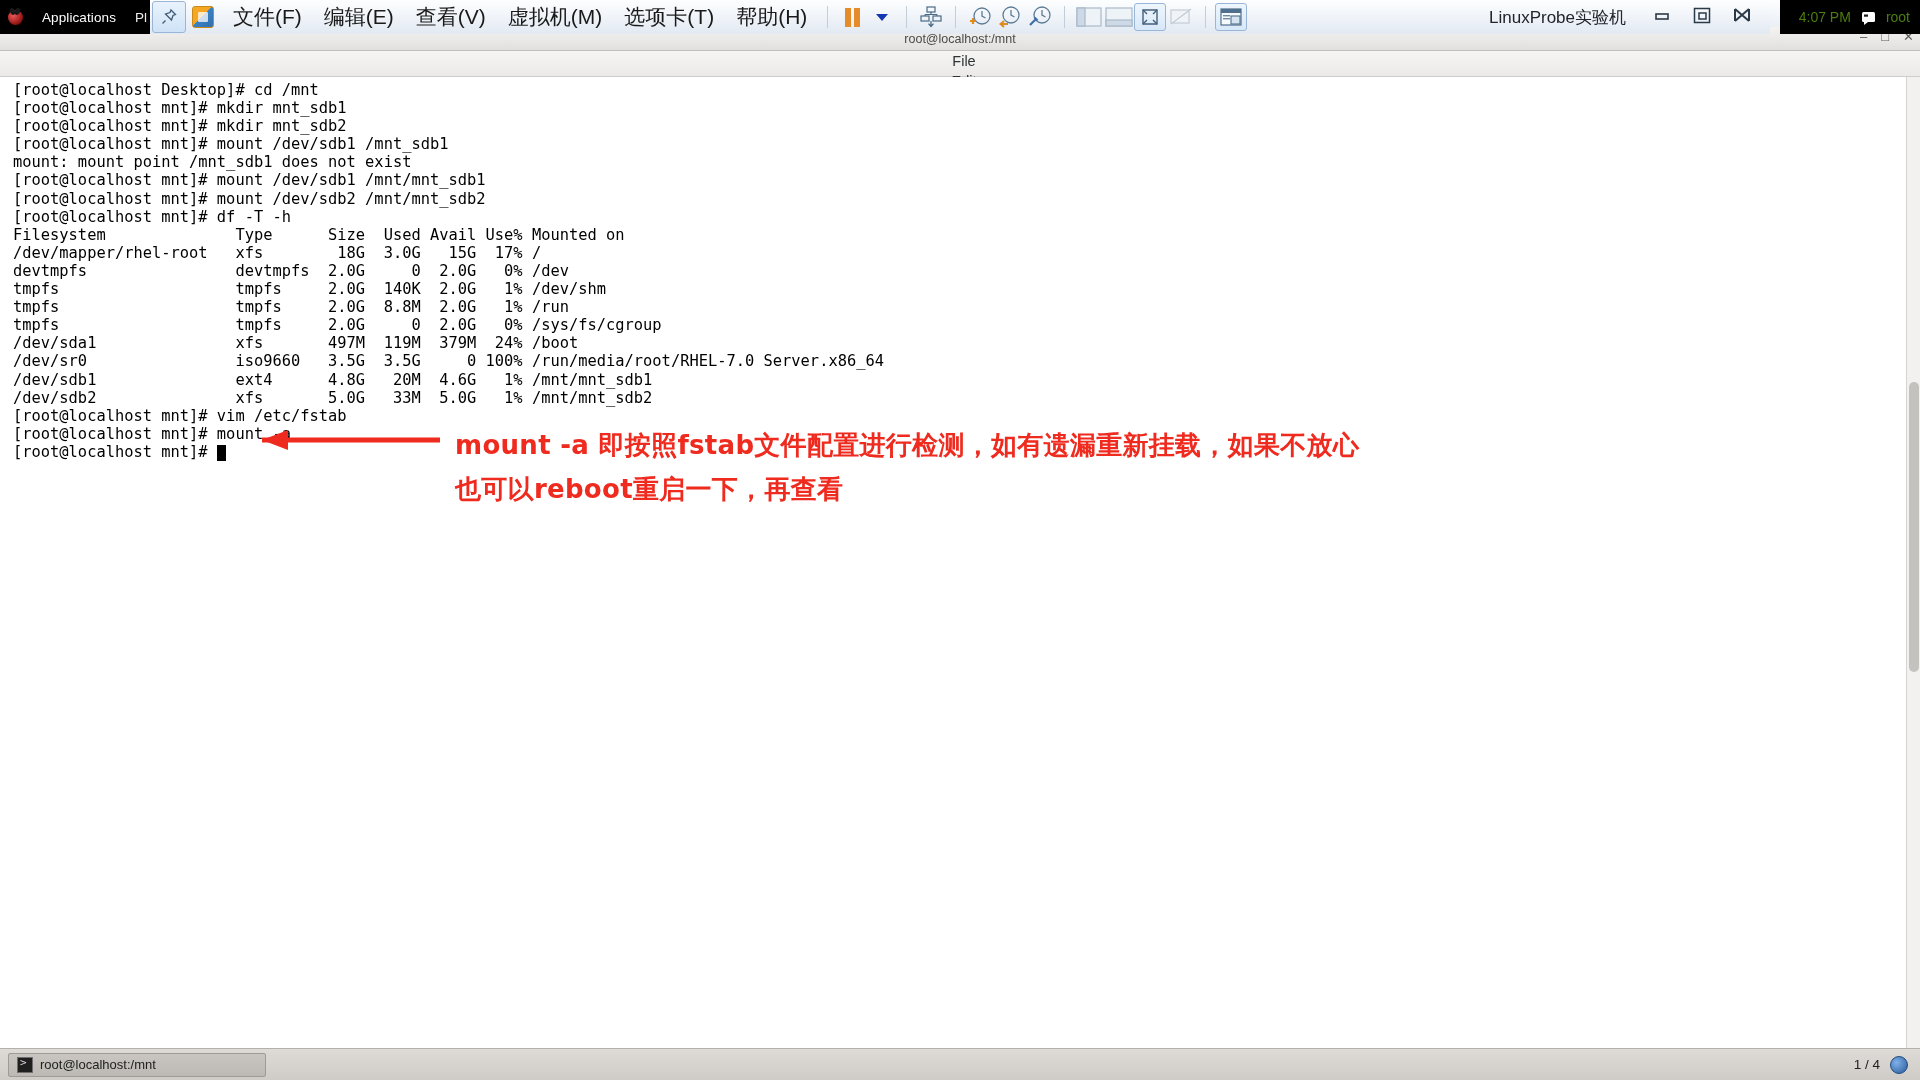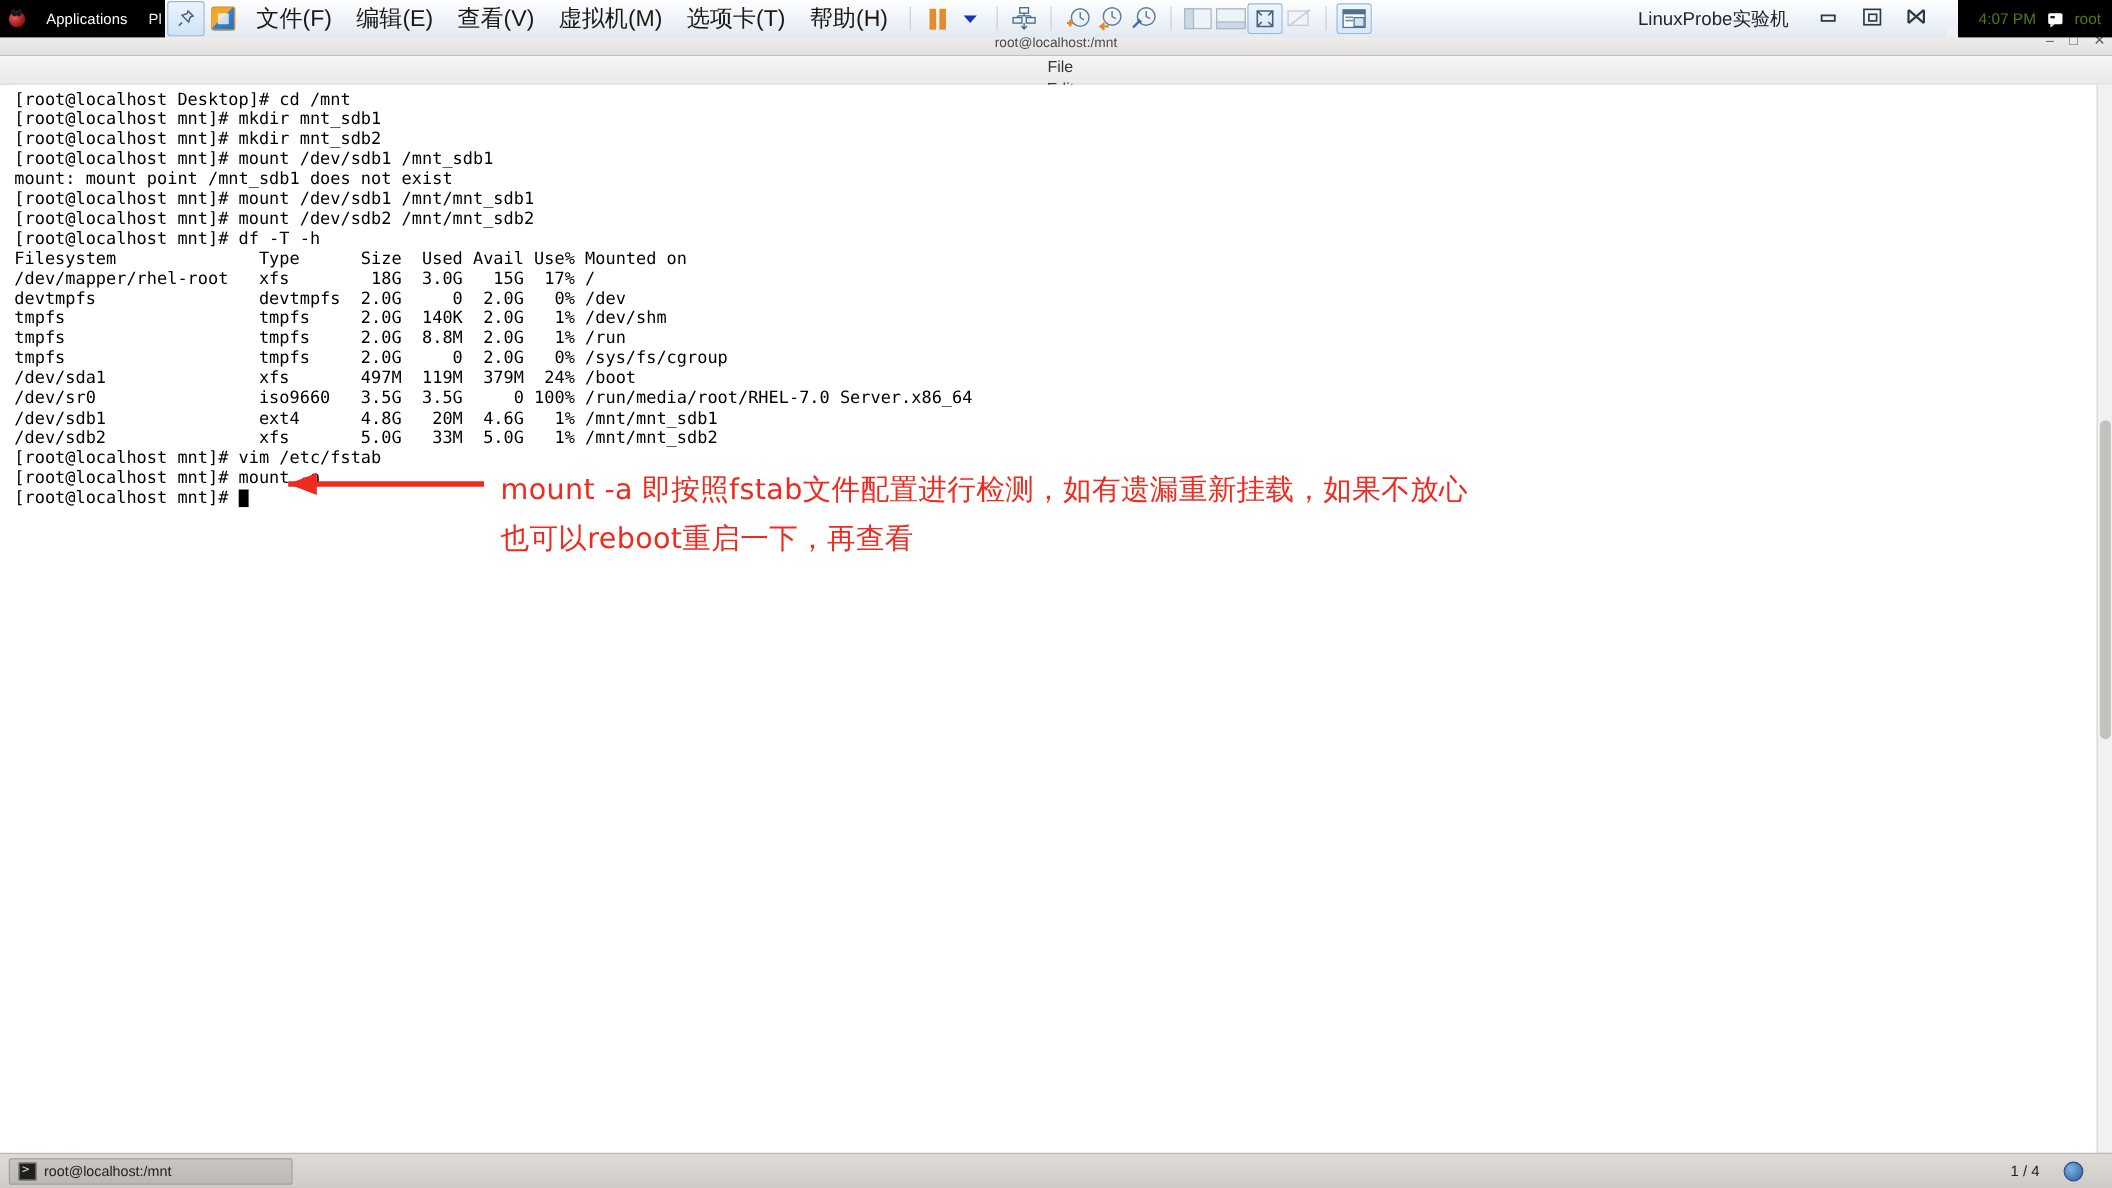--- a/index.html
+++ b/index.html
@@ -163,20 +163,21 @@
   }
   #term-scroll-thumb {
     position:absolute; top:305px; left:2px; width:10px; height:290px;
     background:#c4c2bf; border-radius:5px;
   }
 
   
   #annotation-layer {
     position:absolute; top:0; left:0; width:1810px; height:1080px;
     pointer-events:none;
+    font-weight:bold;
   }
   .anno-text {
     position:absolute;
     color:#ef2a1e;
     font-family:"DejaVu Sans","Liberation Sans", sans-serif;
     font-size:26px;
     letter-spacing:0.3px;
     white-space:nowrap;
   }
   #anno-line1 { left:455px; top:428px; }
@@ -199,21 +200,21 @@
   #task-icon {
     width:16px; height:16px; background:#1f1f1f; border:1px solid #6e6e6e;
     position:relative;
   }
   #task-icon:after{
     content:">"; position:absolute; left:2px; top:-2px;
     color:#d8d8d8; font-size:11px; font-family:"DejaVu Sans Mono", monospace;
   }
   #task-label { font-size:13px; color:#212121; }
   #workspace-indicator {
-    margin-left:auto; display:flex; align-items:center; gap:22px; padding-right:26px;
+    margin-left:auto; display:flex; align-items:center; gap:10px; padding-right:12px;
   }
   #ws-text { font-size:13.5px; color:#222; }
   #ws-circle {
     width:18px; height:18px; border-radius:50%;
     background:radial-gradient(circle at 35% 35%,#7fb0e8,#2a5c9b);
     border:1px solid #1e4a80;
   }
 </style>
 </head>
 <body>

